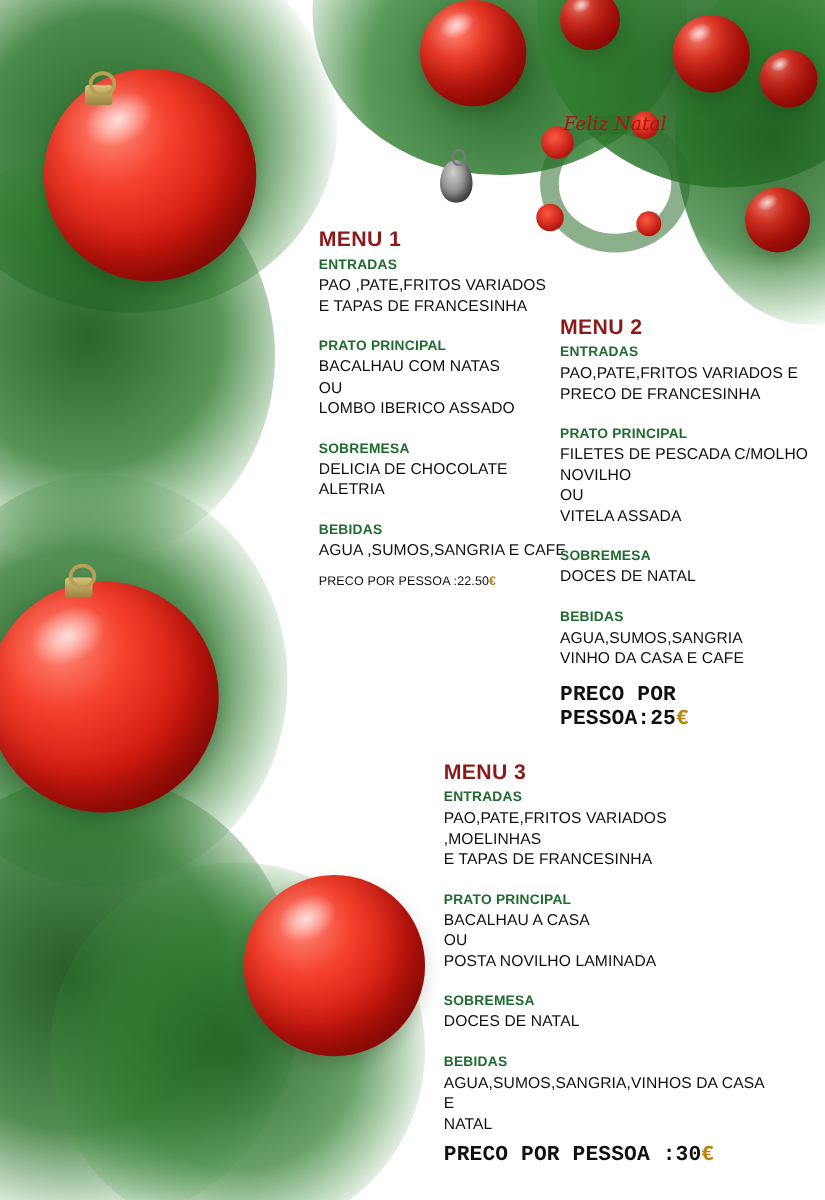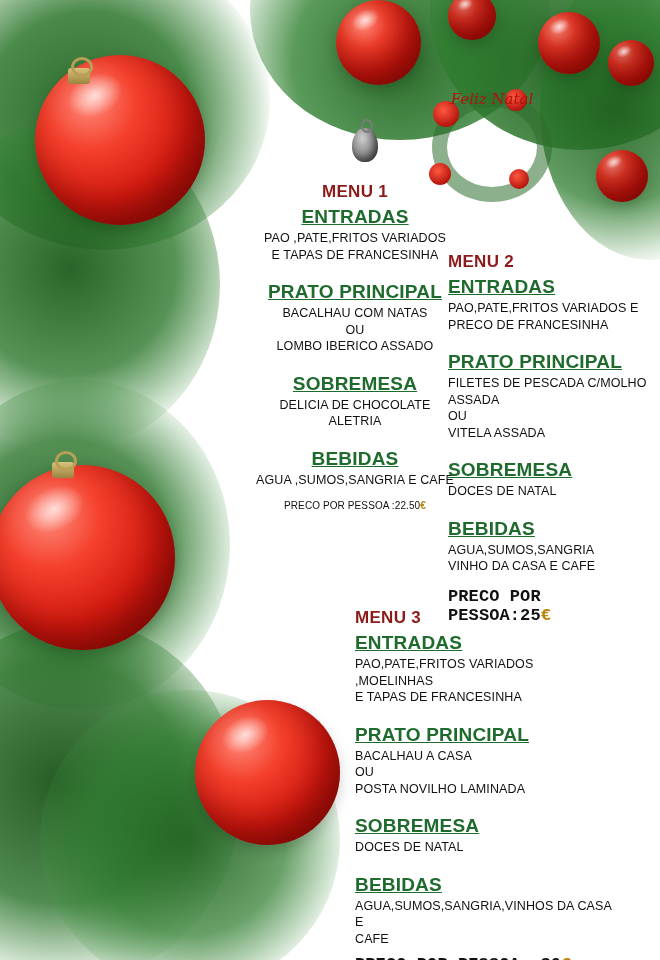--- a/index.html
+++ b/index.html
@@ -118,24 +118,23 @@
     font-size: 17px;
     font-weight: bold;
     color: #8d1a1a;
     letter-spacing: 0.3px;
     margin-bottom: 3px;
   }
   .section {
     margin-top: 11px;
   }
   .section-head {
-    font-size: 19px;
+    font-size: 11px;
     font-weight: bold;
     color: #1f6b2e;
-    text-decoration: underline;
     margin-bottom: 2px;
     letter-spacing: 0.2px;
   }
   .line {
     font-size: 12.5px;
     color: #111111;
     line-height: 1.32;
     letter-spacing: 0.1px;
   }
   .price {
@@ -199,21 +198,21 @@
 
     <div class="wreath deco" style="left:432px; top:92px;">
       <div class="poins" style="left:-14px; top:-6px;"></div>
       <div class="poins" style="left:58px; top:-18px; width:22px; height:22px;"></div>
       <div class="poins" style="left:-18px; top:56px; width:22px; height:22px;"></div>
       <div class="poins" style="left:62px; top:62px; width:20px; height:20px;"></div>
     </div>
     <div class="wreath-text deco" style="left:432px; top:92px;">Feliz Natal</div>
   </div>
 
-  <div class="menu-block" style="left:255px; top:182px; width:200px;text-align:center;">
+  <div class="menu-block" style="left:255px; top:182px; width:200px;">
     <div class="menu-title">MENU 1</div>
 
     <div class="section" style="margin-top:4px;">
       <div class="section-head">ENTRADAS</div>
       <div class="line">PAO ,PATE,FRITOS VARIADOS</div>
       <div class="line"> E TAPAS DE FRANCESINHA</div>
     </div>
 
     <div class="section" style="margin-top:18px;">
       <div class="section-head">PRATO PRINCIPAL</div>
@@ -243,21 +242,21 @@
 
     <div class="section" style="margin-top:4px;">
       <div class="section-head">ENTRADAS</div>
       <div class="line">PAO,PATE,FRITOS VARIADOS E</div>
       <div class="line">PRECO DE FRANCESINHA</div>
     </div>
 
     <div class="section" style="margin-top:18px;">
       <div class="section-head">PRATO PRINCIPAL</div>
       <div class="line">FILETES DE PESCADA C/MOLHO</div>
-      <div class="line">ASSADA</div>
+      <div class="line">NOVILHO</div>
       <div class="line">OU</div>
       <div class="line">VITELA ASSADA</div>
     </div>
 
     <div class="section" style="margin-top:18px;">
       <div class="section-head">SOBREMESA</div>
       <div class="line">DOCES DE NATAL</div>
     </div>
 
     <div class="section" style="margin-top:18px;">
@@ -288,21 +287,21 @@
     </div>
 
     <div class="section" style="margin-top:18px;">
       <div class="section-head">SOBREMESA</div>
       <div class="line">DOCES DE NATAL</div>
     </div>
 
     <div class="section" style="margin-top:18px;">
       <div class="section-head">BEBIDAS</div>
       <div class="line"> AGUA,SUMOS,SANGRIA,VINHOS DA CASA E</div>
-      <div class="line">CAFE</div>
+      <div class="line">NATAL</div>
     </div>
 
     <div class="price price-big tight">
       <span>PRECO POR PESSOA :30</span><span class="euro">€</span>
     </div>
   </div>
 
 </div>
 
 </body></html>

